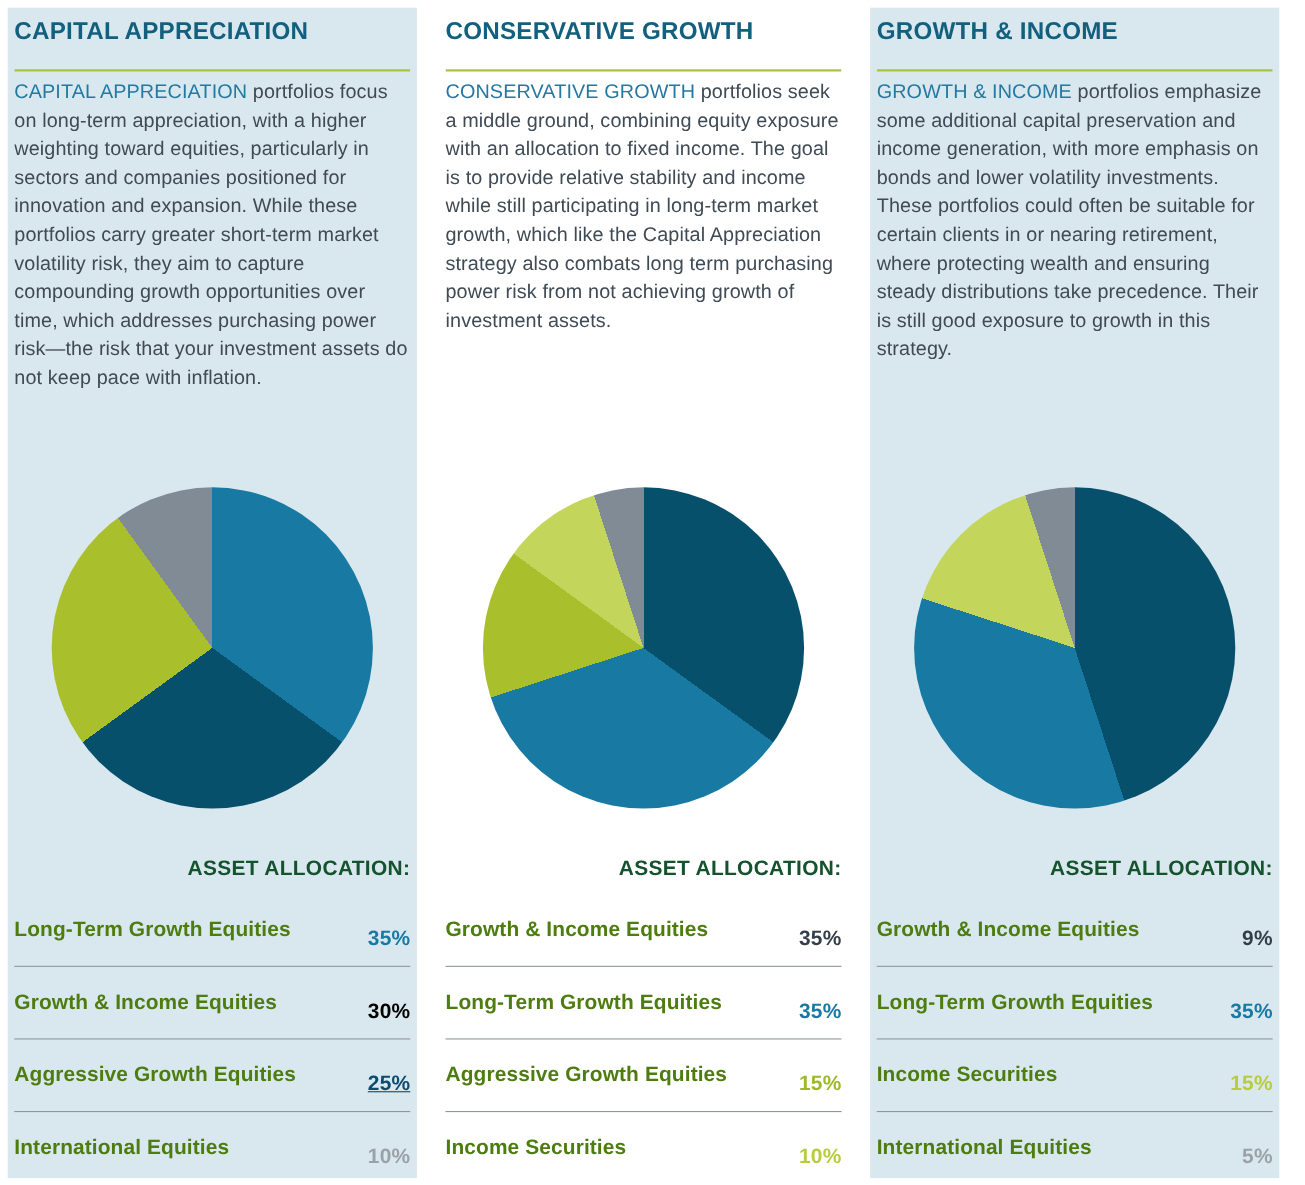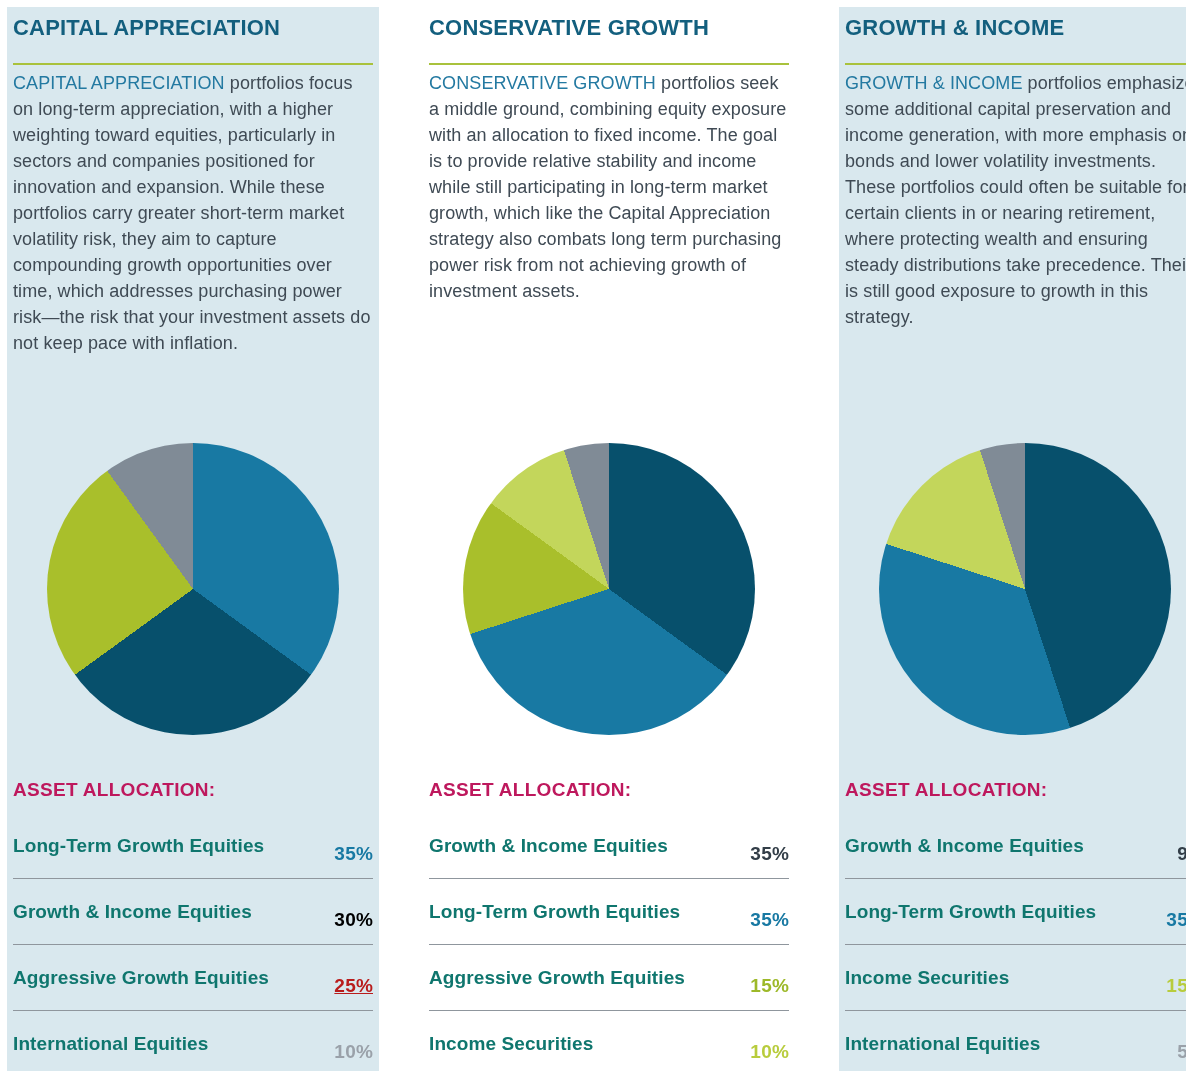--- a/index.html
+++ b/index.html
@@ -3,21 +3,21 @@
 <meta charset="utf-8">
 <style>
   * { margin: 0; padding: 0; box-sizing: border-box; }
   html, body { background: #ffffff; }
   .page {
     width: 1186px; height: 1077px; background: #ffffff;
     font-family: "Liberation Sans", sans-serif;
     position: relative; overflow: hidden;
   }
   .cols {
-    display: flex; gap: 44px; padding: 7px; height: 1077px;
+    display: flex; gap: 20px; padding: 7px; height: 1077px;
   }
   .column {
     width: 372px; height: 1064px; padding: 6px 6px 0 6px;
     overflow: hidden; flex: 0 0 372px;
   }
   .column.tinted { background: #D9E8EE; }
   .column.plain  { background: #FFFFFF; }
   .top-block { height: 430px; overflow: hidden; }
   .col-title {
     margin-top: 2px; font-size: 22px; line-height: 26px;
@@ -28,31 +28,31 @@
     margin-top: 22px;
   }
   .desc {
     margin-top: 5px; font-size: 18px; line-height: 26px;
     color: #3F4A54; letter-spacing: 0.1px;
   }
   .desc .lead { color: #2379A1; }
   .pie-wrap { height: 292px; display: flex; justify-content: center; }
   .pie { width: 292px; height: 292px; border-radius: 50%; }
   .alloc-heading {
-    margin-top: 44px; text-align: left;
-    font-size: 19px; font-weight: 700; color: #be185d; letter-spacing: 0.3px;
+    margin-top: 44px; text-align: right;
+    font-size: 19px; font-weight: 700; color: #14532d; letter-spacing: 0.3px;
   }
   .alloc-table { margin-top: 12px; }
   .alloc-row {
     display: flex; justify-content: space-between; align-items: center;
     padding: 13px 0;
     font-size: 19px; font-weight: 700;
   }
   .alloc-row + .alloc-row { border-top: 1px solid #8F969D; }
-  .alloc-label { color: #0f766e; letter-spacing: 0.1px; }
+  .alloc-label { color: #4d7c0f; letter-spacing: 0.1px; }
   .alloc-pct { letter-spacing: 0.2px; margin-top: 17px; }
 </style>
 </head>
 <body>
 
 <div class="page">
   <div class="cols">
 
     <section class="column tinted">
       <div class="top-block">
@@ -68,21 +68,21 @@
           <div class="alloc-row">
             <span class="alloc-label">Long-Term Growth Equities</span>
             <span class="alloc-pct" style="color: rgb(24, 121, 163);">35%</span>
           </div>
           <div class="alloc-row">
             <span class="alloc-label">Growth &amp; Income Equities</span>
             <span class="alloc-pct" style="color: #000000;">30%</span>
           </div>
           <div class="alloc-row">
             <span class="alloc-label">Aggressive Growth Equities</span>
-            <span class="alloc-pct" style="color: #b91c1c; text-decoration: underline;">25%</span>
+            <span class="alloc-pct" style="color: #0c4a6e; text-decoration: underline;">25%</span>
           </div>
           <div class="alloc-row">
             <span class="alloc-label">International Equities</span>
             <span class="alloc-pct" style="color: rgb(154, 161, 169);">10%</span>
           </div>
         </div>
     </section>
 
     <section class="column plain">
       <div class="top-block">

